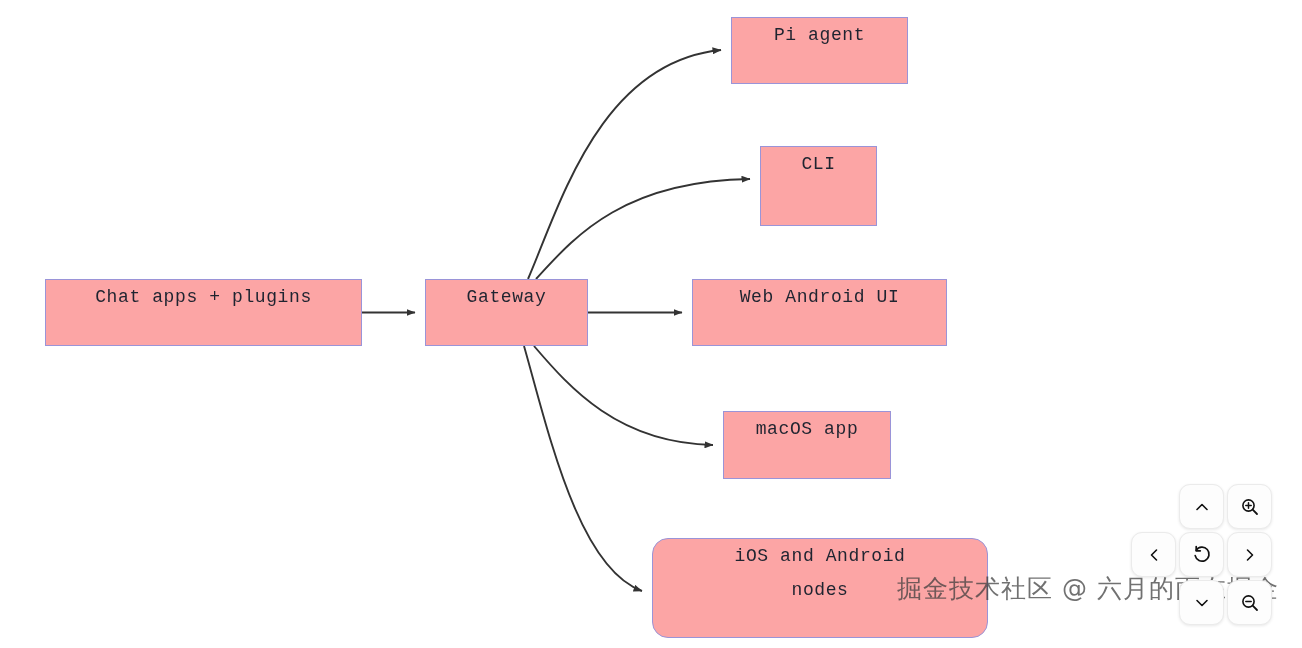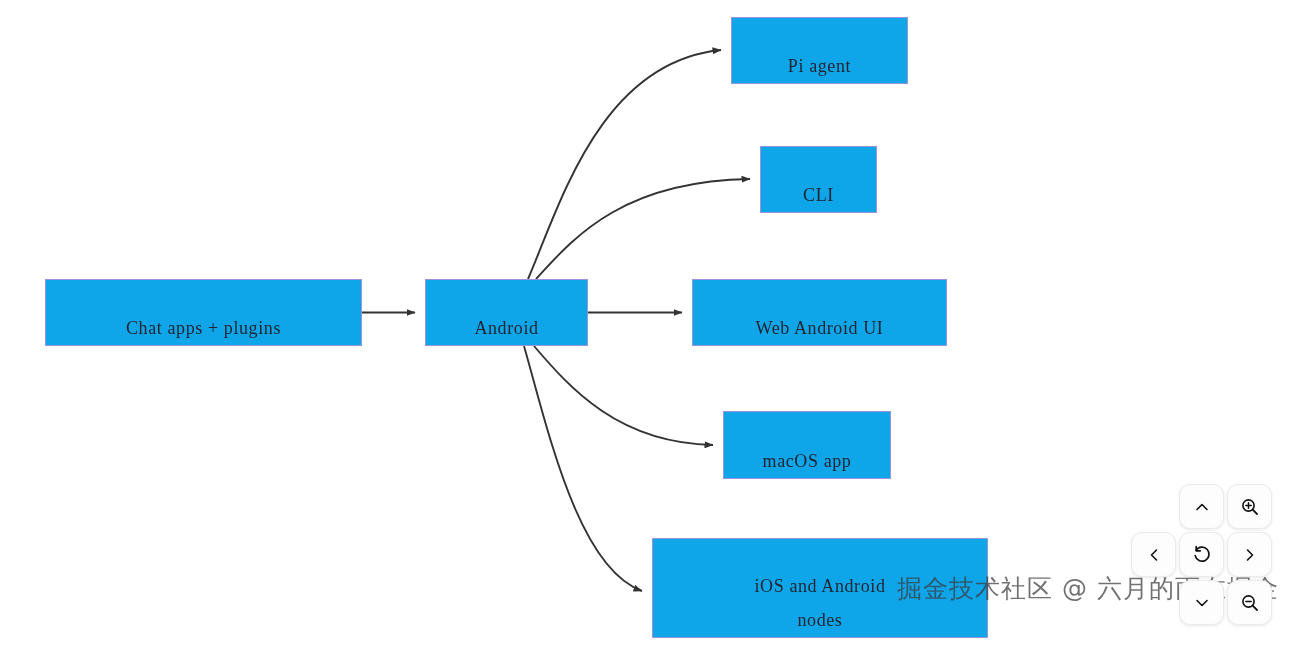--- a/index.html
+++ b/index.html
@@ -21,28 +21,28 @@
     position: absolute;
     left: 0;
     top: 0;
     width: 1302px;
     height: 648px;
     pointer-events: none;
   }
   .node {
     position: absolute;
     box-sizing: border-box;
-    background: #0ea5e9;
+    background: #fca5a5;
     border: 1.3px solid #9a94d8;
     display: flex;
-    align-items: flex-end;
+    align-items: flex-start;
     justify-content: center;
     text-align: center;
     color: #1f2430;
-    font-family: Liberation Serif, serif;
+    font-family: Liberation Mono, monospace;
     font-size: 18px;
     letter-spacing: 0.6px;
     line-height: 1.9;
     white-space: pre-line;
   }
   
   .watermark {
     position: absolute;
     left: 897px;
     top: 572px;
@@ -106,40 +106,40 @@
     <path d="M534,346 C570,388 618,443 713,445" fill="none" stroke="#333333" stroke-width="1.9" marker-end="url(#arrowhead)"></path>
 
     <path d="M524,346 C548,430 578,568 642,591" fill="none" stroke="#333333" stroke-width="1.9" marker-end="url(#arrowhead)"></path>
   </svg>
 
   <div class="node" style="left:45px; top:279px; width:317px; height:67px;">
     <span>Chat apps + plugins</span>
   </div>
 
   <div class="node" style="left:425px; top:279px; width:163px; height:67px;">
-    <span>Android</span>
+    <span>Gateway</span>
   </div>
 
   <div class="node" style="left:731px; top:17px; width:177px; height:67px;">
     <span>Pi agent</span>
   </div>
 
-  <div class="node" style="left:760px; top:146px; width:117px; height:67px;">
+  <div class="node" style="left:760px; top:146px; width:117px; height:80px;">
     <span>CLI</span>
   </div>
 
   <div class="node" style="left:692px; top:279px; width:255px; height:67px;">
     <span>Web Android UI</span>
   </div>
 
   <div class="node" style="left:723px; top:411px; width:168px; height:68px;">
     <span>macOS app</span>
   </div>
 
-  <div class="node" style="left:652px; top:538px; width:336px; height:100px;">
+  <div class="node" style="left:652px; top:538px; width:336px; height:100px;border-radius:16px;">
     <span>iOS and Android
 nodes</span>
   </div>
 
   <div class="watermark">掘金技术社区 @ 六月的雨在掘金</div>
 
   <div class="ctrl-pad">
 
     <div class="ctrl-btn b-up" title="pan up">
       <span>

